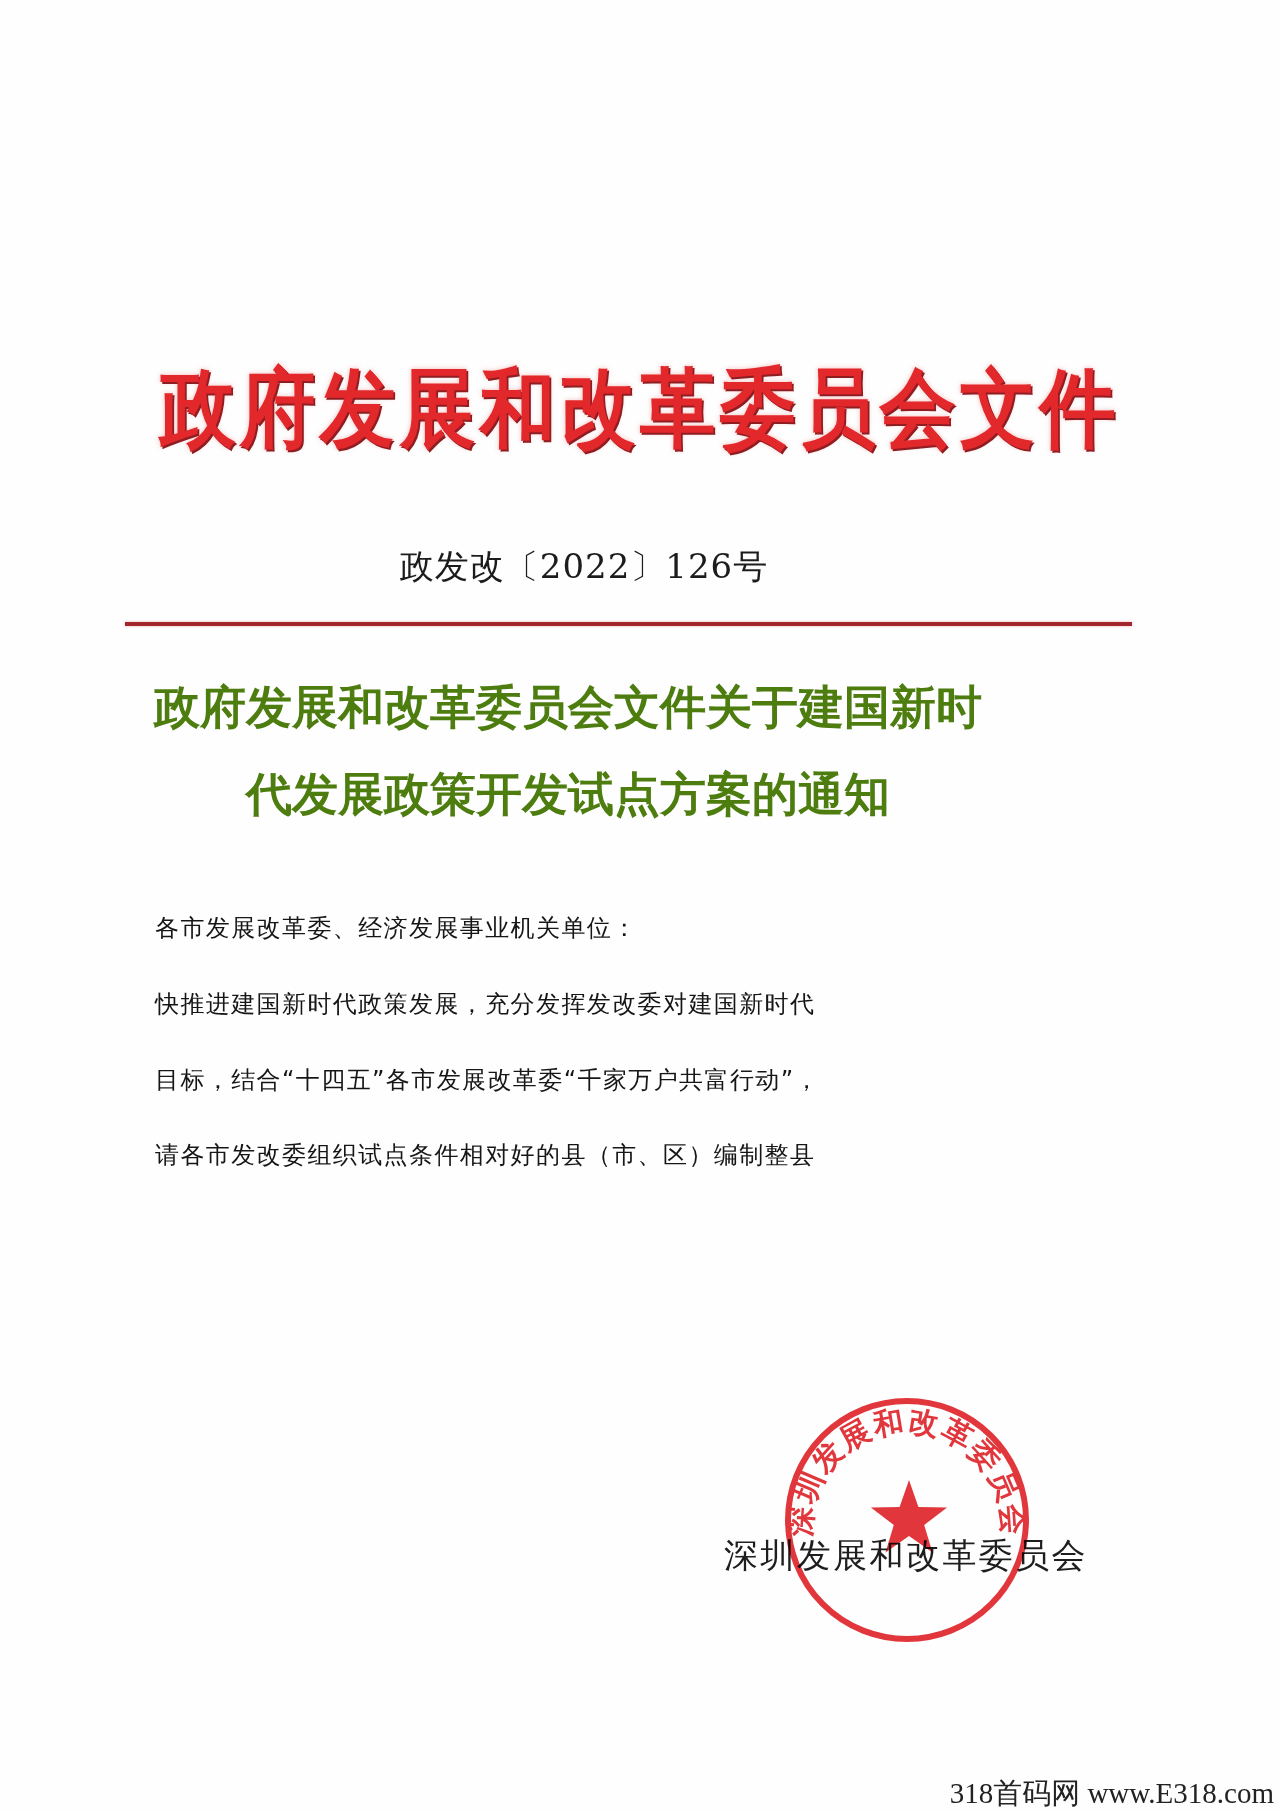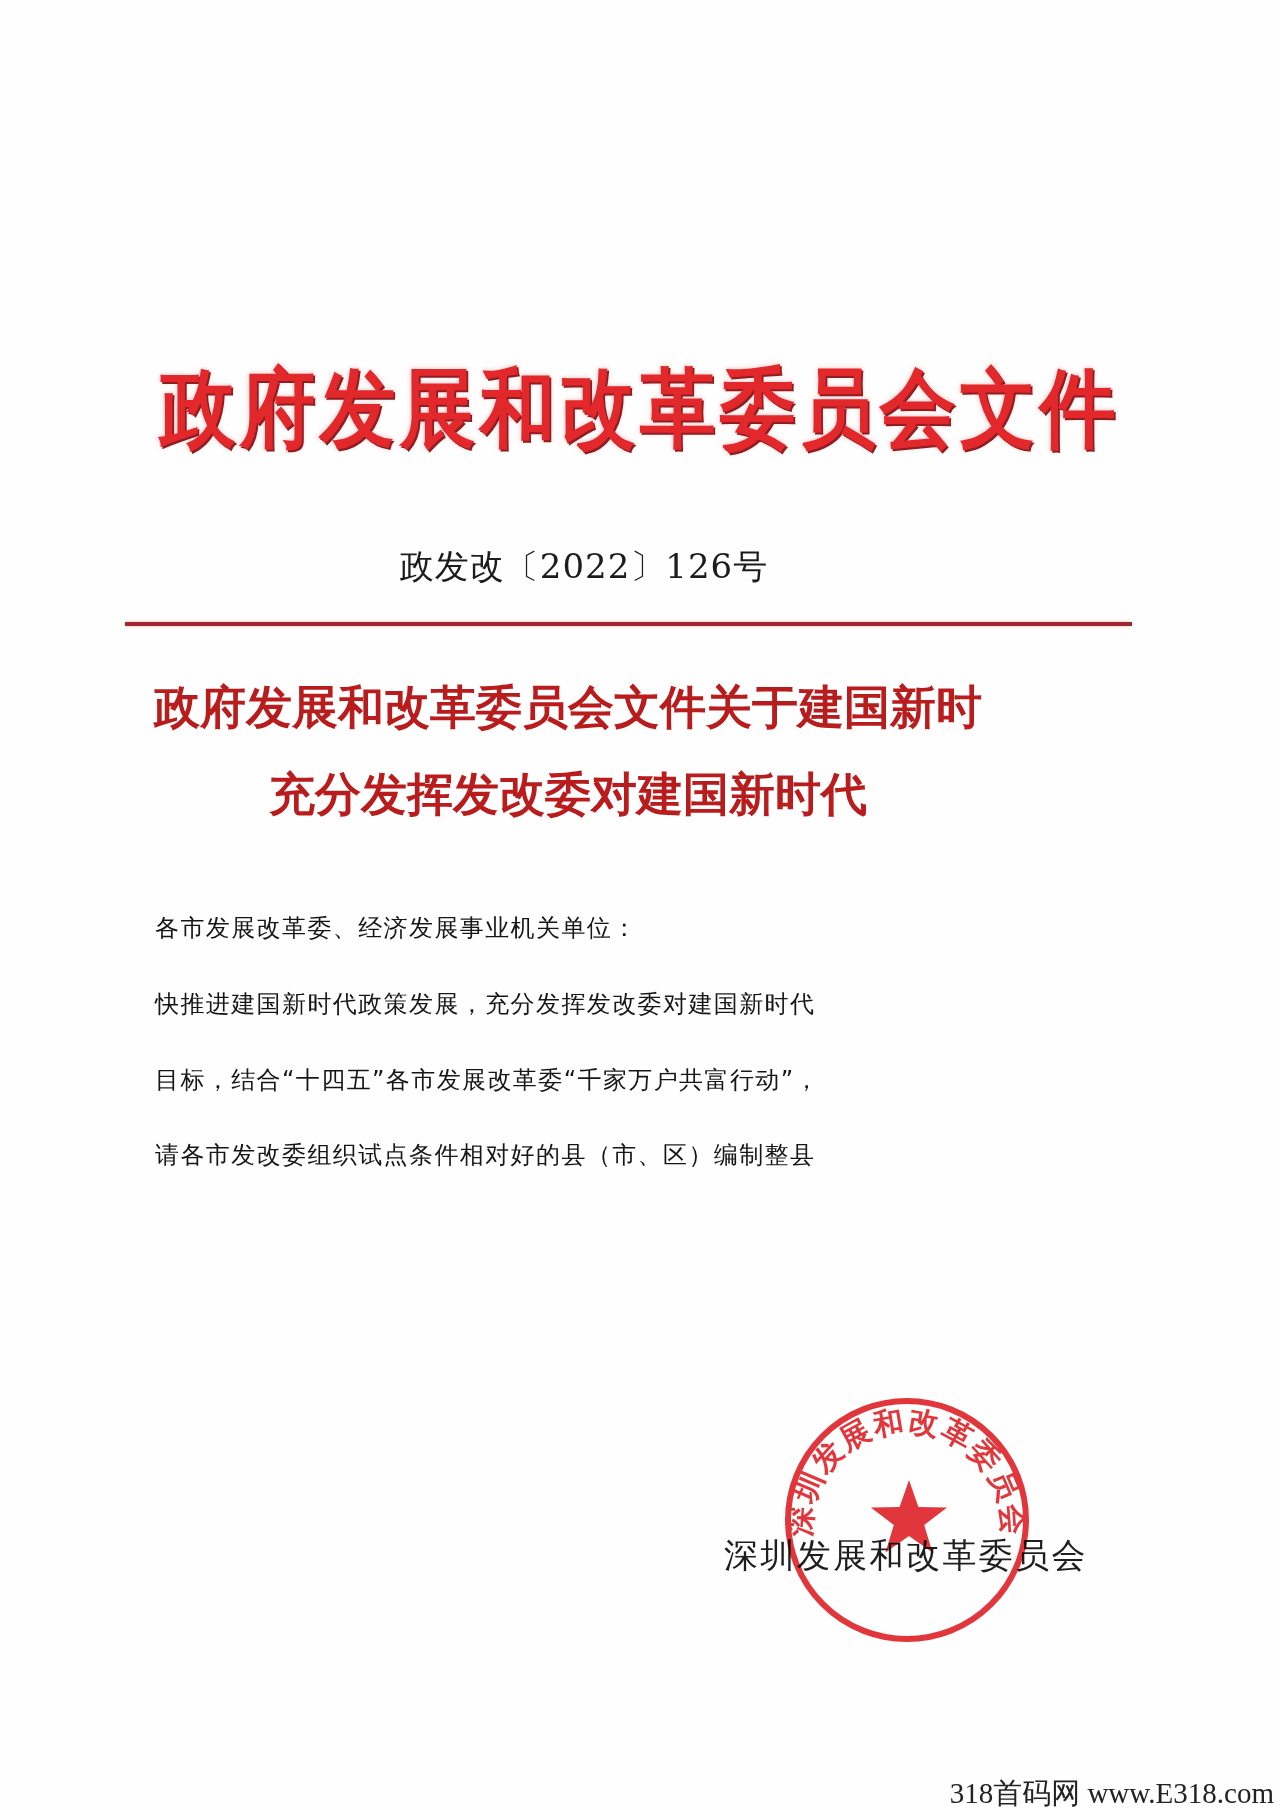--- a/index.html
+++ b/index.html
@@ -72,21 +72,21 @@
     .notice-title {
       position: absolute;
       left: 0;
       width: 1136px;
       top: 664px;
       text-align: center;
       font-family: "DejaVu Sans", "Liberation Sans", sans-serif;
       font-weight: bold;
       font-size: 46px;
       line-height: 87px;
-      color: #b91c1c;
+      color: #4d7c0f;
     }
     .notice-title div {
       white-space: nowrap;
     }
     
     .body-text {
       position: absolute;
       left: 155px;
       top: 891px;
       width: 950px;
@@ -158,21 +158,21 @@
     <span>文</span>
     <span>件</span>
   </div>
 
   <div class="doc-number">政发改〔2022〕126号</div>
 
   <div class="red-rule"></div>
 
   <div class="notice-title">
     <div>政府发展和改革委员会文件关于建国新时</div>
-    <div>充分发挥发改委对建国新时代</div>
+    <div>代发展政策开发试点方案的通知</div>
   </div>
 
   <div class="body-text">
     <div class="line">各市发展改革委、经济发展事业机关单位：</div>
     <div class="line">快推进建国新时代政策发展，充分发挥发改委对建国新时代</div>
     <div class="line">目标，结合“十四五”各市发展改革委“千家万户共富行动”，</div>
     <div class="line">请各市发改委组织试点条件相对好的县（市、区）编制整县</div>
   </div>
 
   <div class="signature">深圳发展和改革委员会</div>

